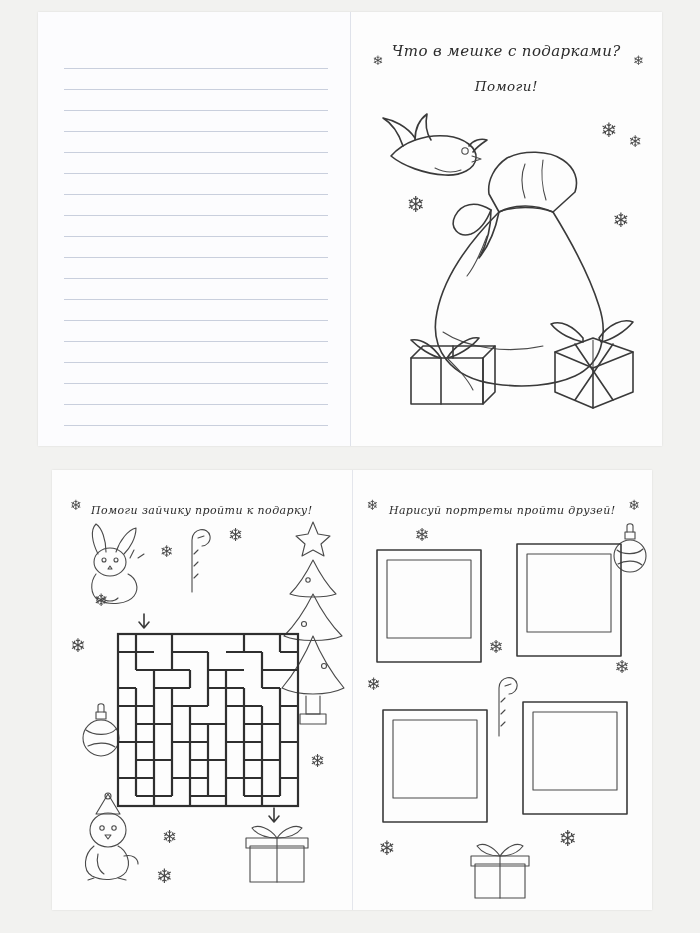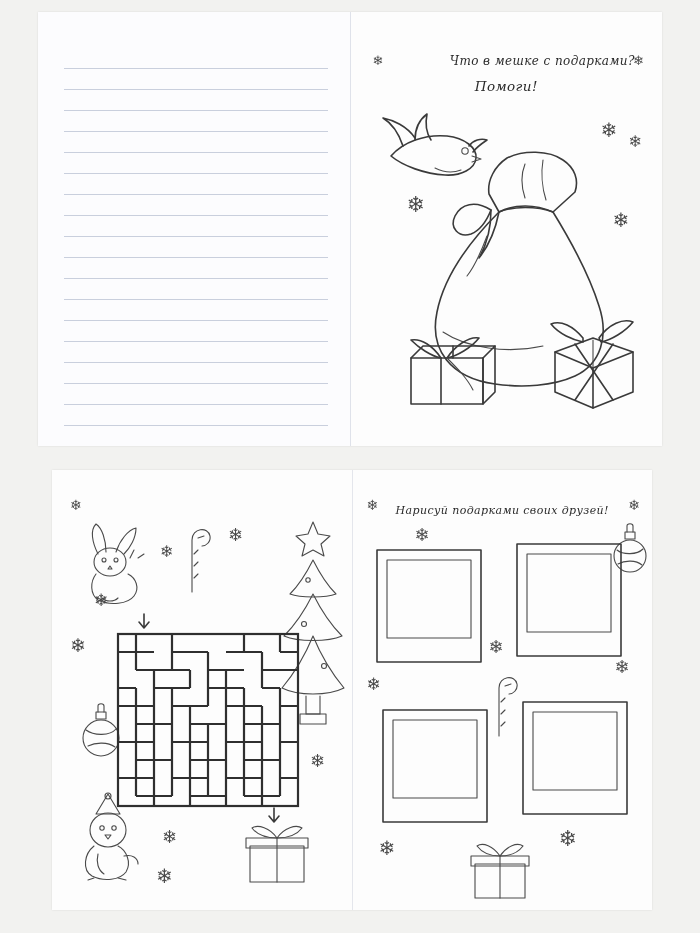--- a/index.html
+++ b/index.html
@@ -58,21 +58,21 @@
   .hdr {
     position: absolute;
     width: 100%;
     text-align: center;
     color: #2b2b2b;
     font-family: "DejaVu Serif", serif;
     font-style: italic;
     letter-spacing: 0.4px;
     white-space: nowrap;
   }
-  #gift-title-1 { top: 42px; font-size: 12px; margin-left: 36px; }
+  #gift-title-1 { top: 30px; font-size: 15px; }
   #gift-title-2 { top: 66px; font-size: 13.5px; }
 
   
   #spread-bottom {
     left: 52px;
     top: 470px;
     width: 600px;
     height: 440px;
     background: #fcfcfc;
     display: flex;
@@ -194,20 +194,21 @@
         <path class="ink-thin" d="M54 30 L54 58"></path>
       </svg>
     </div>
   </div>
 
   <div id="spread-bottom" class="sheet">
 
     <div id="page-maze">
 
       <div class="snow" style="left:18px; top:28px; font-size:14px;">❄</div>
+      <div class="hdr" id="maze-title">Помоги зайчику пройти к подарку!</div>
 
       <svg style="position:absolute; left:20px; top:50px;" width="86" height="86" viewBox="0 0 86 86">
         <path class="ink-thin" d="M26 34 C20 22 18 10 24 4 C30 8 34 20 34 32"></path>
         <path class="ink-thin" d="M44 32 C48 20 56 10 64 8 C64 18 58 28 52 34"></path>
         <ellipse class="ink-thin" cx="38" cy="42" rx="16" ry="14"></ellipse>
         <circle class="ink-thin" cx="32" cy="40" r="2"></circle>
         <circle class="ink-thin" cx="44" cy="40" r="2"></circle>
         <path class="ink-thin" d="M38 46 L36 49 L40 49 Z"></path>
         <path class="ink-thin" d="M24 54 C18 62 18 74 26 80 C38 86 56 84 62 76 C68 68 64 58 56 54"></path>
         <path class="ink-thin" d="M30 78 C34 82 42 82 46 78"></path>
@@ -291,21 +292,21 @@
         <rect class="ink-thin" x="6" y="16" width="62" height="10"></rect>
         <path class="ink-thin" d="M37 16 L37 60"></path>
         <path class="ink-thin" d="M37 16 C30 6 18 2 12 6 C18 14 28 16 37 16 Z"></path>
         <path class="ink-thin" d="M37 16 C44 6 56 2 62 6 C56 14 46 16 37 16 Z"></path>
       </svg>
     </div>
 
     <div id="page-portraits">
 
       <div class="snow" style="left:14px; top:28px; font-size:14px;">❄</div>
-      <div class="hdr" id="portraits-title">Нарисуй подарками своих друзей!</div>
+      <div class="hdr" id="portraits-title">Нарисуй портреты пройти друзей!</div>
       <div class="snow" style="right:12px; top:28px; font-size:14px;">❄</div>
 
       <div class="snow" style="left:62px; top:56px; font-size:18px;">❄</div>
 
       <svg style="position:absolute; left:256px; top:52px;" width="40" height="56" viewBox="0 0 40 56">
         <path class="ink-thin" d="M18 10 L18 4 C18 1 24 1 24 4 L24 10"></path>
         <rect class="ink-thin" x="16" y="10" width="10" height="7"></rect>
         <circle class="ink-thin" cx="21" cy="34" r="16"></circle>
         <path class="ink-thin" d="M8 28 C14 33 28 33 34 27"></path>
         <path class="ink-thin" d="M9 42 C16 38 27 38 33 43"></path>

